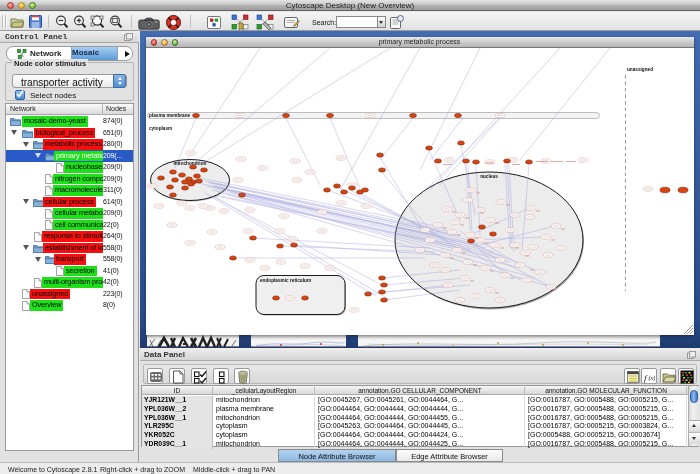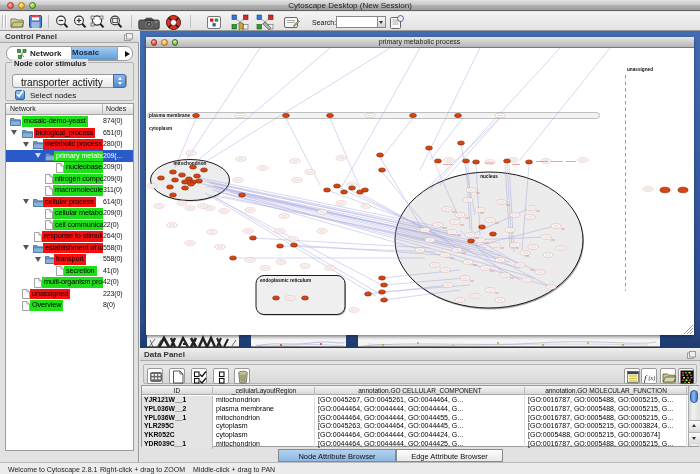--- a/index.html
+++ b/index.html
@@ -9,21 +9,21 @@
 #titlebar { position:absolute; left:0; top:0; width:700px; height:11px;
   background:linear-gradient(#e3e3e3,#c9c9c9 45%,#b2b2b2 55%,#9d9d9d); border-bottom:1px solid #636363; }
 #titlebar .tl { position:absolute; top:2px; width:7px; height:7px; border-radius:50%; }
 #title-text { position:absolute; top:1px; left:0; width:700px; text-align:center; font-size:8px; color:#222; }
 
 #toolbar { position:absolute; left:0; top:12px; width:700px; height:19px;
   background:linear-gradient(#f4f4f4,#e2e2e2); border-bottom:1px solid #9a9a9a; }
 .tsep { position:absolute; top:3px; width:1px; height:13px; background:#c0c0c0; }
 
 #cpanel { position:absolute; left:0; top:31px; width:139px; height:431px; background:#e2e2e2; border-right:1px solid #9a9a9a; }
-#cpanel-title { position:absolute; left:0; top:0; width:139px; height:12px; background:linear-gradient(#efefef,#d6d6d6); border-bottom:1px solid #aaa; }
+#cpanel-title { position:absolute; left:0; top:0; width:139px; height:12px; background:linear-gradient(#efefef,#d6d6d6); border-bottom:1px solid #aaa;font-family:Liberation Mono, monospace; }
 #cpanel-title span { position:absolute; left:5px; top:1px; font-size:8px; font-weight:bold; color:#333; }
 #tabs { position:absolute; left:6px; top:15px; width:127px; height:15px; background:#fff; border:1px solid #9a9a9a; border-radius:7px; }
 #tab-mosaic { position:absolute; left:64px; top:0px; width:47px; height:13px; background:linear-gradient(#a8cdf0,#5b9bd8); border-left:1px solid #8aa; border-right:1px solid #8aa; }
 #groupbox { position:absolute; left:5px; top:31px; width:129px; height:39px; border:1px solid #b5b5b5; border-radius:2px; }
 
 #tree { position:absolute; left:5px; top:72px; width:129px; height:348px; background:#fff; border:1px solid #9a9a9a; }
 #tree-head { position:absolute; left:0; top:0; width:127px; height:11px; background:linear-gradient(#fbfbfb,#d9d9d9); border-bottom:1px solid #a8a8a8; font-size:7px; color:#222; }
 .trow { position:absolute; left:0; width:127px; height:11.5px; font-size:7.3px; letter-spacing:-0.12px; white-space:nowrap; }
 .trow .lbl { position:absolute; top:0.5px; height:10.5px; line-height:10.5px; padding:0 2px; overflow:hidden; }
 .trow .cnt { position:absolute; left:97px; top:0.5px; height:10.5px; line-height:10.5px; font-size:7px; color:#111; }
@@ -58,21 +58,21 @@
 #statusbar span { position:absolute; top:3px; }
 .ticon { position:absolute; top:0px; }
 </style>
 </head>
 <body>
 <div id="app">
   <div id="titlebar">
     <div class="tl" style="left:7px;background:radial-gradient(circle at 35% 30%,#ffb3ad,#f4635a 60%,#c33a30);border:0.5px solid #a33;"></div>
     <div class="tl" style="left:18px;background:radial-gradient(circle at 35% 30%,#ffe9a8,#f5b63e 60%,#c98a1e);border:0.5px solid #a80;"></div>
     <div class="tl" style="left:29px;background:radial-gradient(circle at 35% 30%,#d6f8b0,#7ed43c 60%,#4ea41e);border:0.5px solid #471;"></div>
-    <div id="title-text">Cytoscape Desktop (New Session)</div>
+    <div id="title-text">Cytoscape Desktop (New Overview)</div>
   </div>
   <div id="toolbar">
     <div style="position:absolute;left:2px;top:3px;width:1px;height:13px;border-left:1px solid #bbb;border-right:1px solid #fff;"></div>
     <div style="position:absolute;left:5px;top:3px;width:1px;height:13px;border-left:1px solid #bbb;border-right:1px solid #fff;"></div>
     <svg class="ticon" style="left:10px;top:4px;" width="14" height="12" viewBox="0 0 14 12">
       <path d="M1 3 L6 3 L7 4 L13 4 L13 11 L1 11 Z" fill="#d9d9a8" stroke="#66662a" stroke-width="0.8"></path>
       <path d="M1 11 L3.5 6 L14 6 L11.5 11 Z" fill="#c9c98e" stroke="#66662a" stroke-width="0.8"></path>
     </svg>
     <svg class="ticon" style="left:29px;top:3px;" width="13" height="13" viewBox="0 0 13 13">
       <rect x="0.5" y="0.5" width="12" height="12" rx="1" fill="#4f7fd0" stroke="#24479a"></rect>

